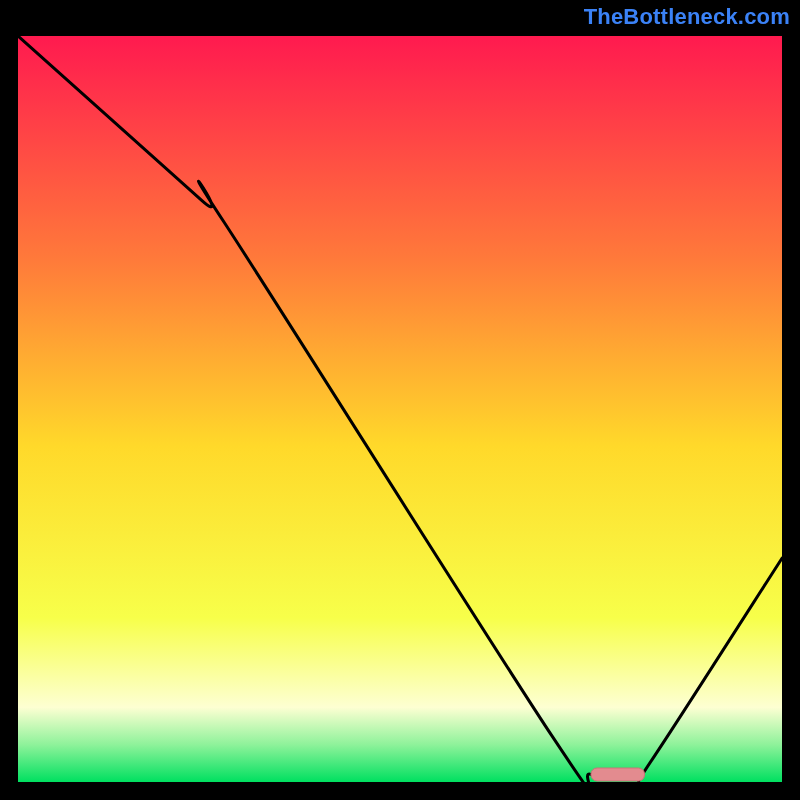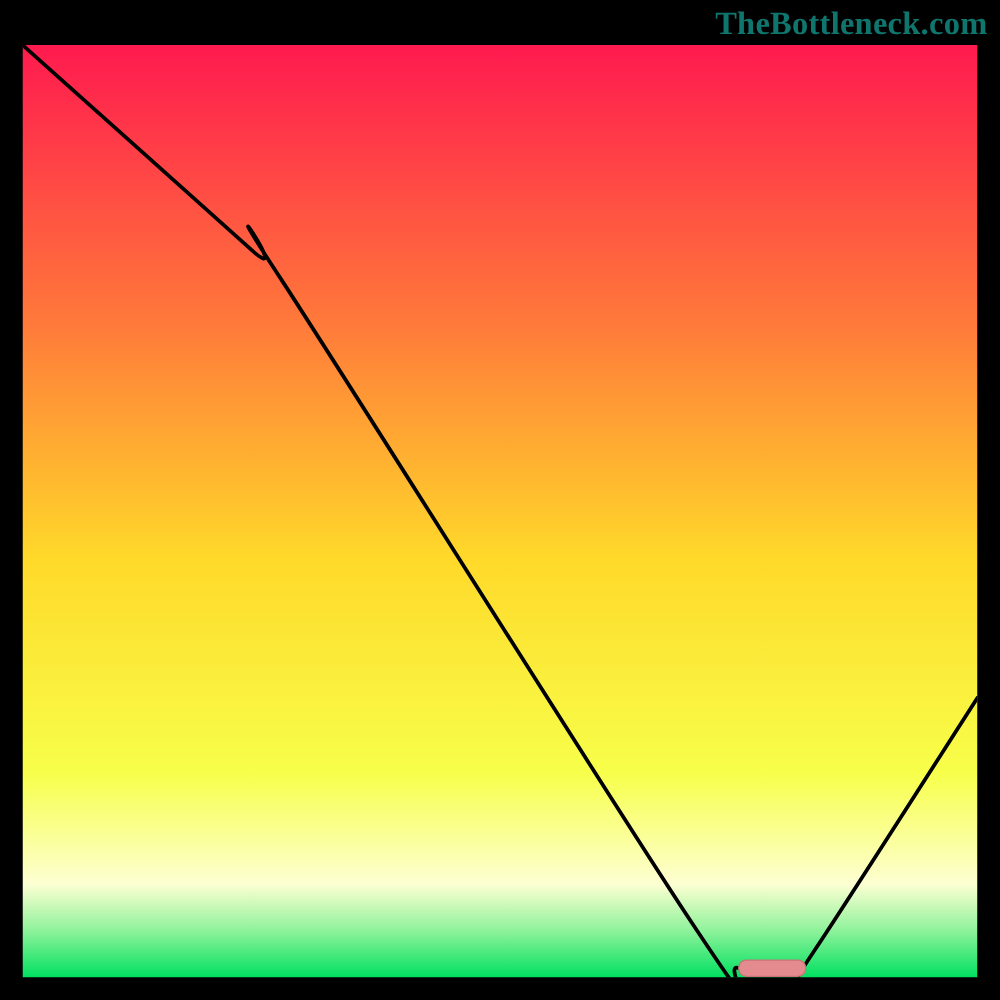--- a/index.html
+++ b/index.html
@@ -7,24 +7,24 @@
   .frame {
     position: relative;
     width: 800px;
     height: 800px;
     background: #000;
   }
   .watermark {
     position: absolute;
     top: 4px;
     right: 10px;
-    font-family: Liberation Serif, serif;
-    font-size: 26px;
+    font-family: Liberation Sans, sans-serif;
+    font-size: 22px;
     font-weight: 600;
-    color: #0f766e;
+    color: #3b82f6;
     letter-spacing: 0.2px;
     user-select: none;
   }
   .plot {
     position: absolute;
     left: 18px;
     top: 36px;
     width: 764px;
     height: 746px;
   }

